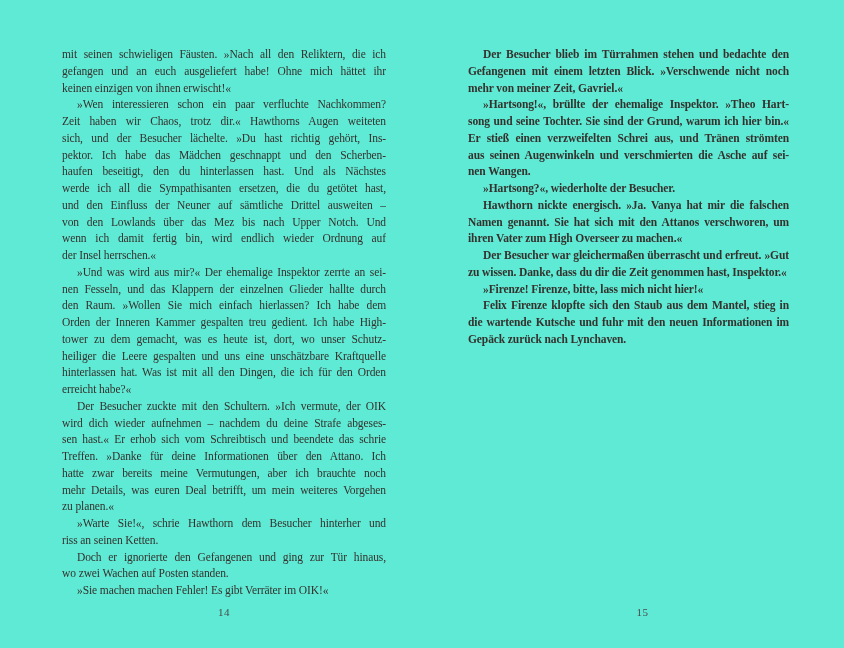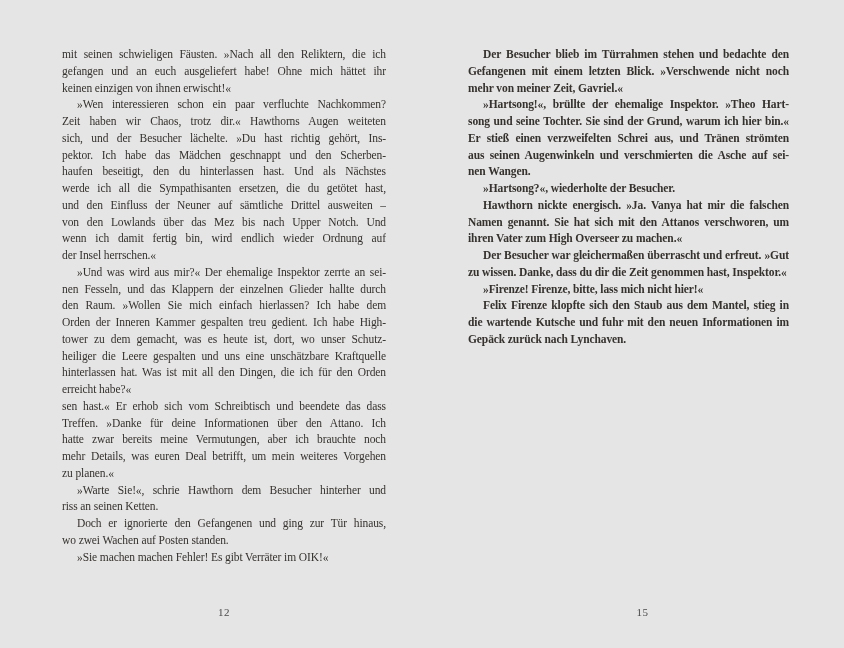--- a/index.html
+++ b/index.html
@@ -4,21 +4,21 @@
 <style>
   html, body {
     margin: 0;
     padding: 0;
     background: #fefefe;
   }
   #spread {
     position: relative;
     width: 844px;
     height: 648px;
-    background: #e5e5e5;
+    background: #5eead4;
     overflow: hidden;
     font-family: "Liberation Serif", serif;
   }
   .text-col {
     position: absolute;
     top: 46px;
   }
   #col-left  { left: 62px;  width: 324px; }
   #col-right { left: 468px; width: 321px; font-weight: bold; }
   .line {
@@ -72,21 +72,23 @@
       <div class="line"><span>wenn ich damit fertig bin, wird endlich wieder Ordnung auf</span></div>
       <div class="line last"><span>der Insel herrschen.«</span></div>
       <div class="line indent"><span>»Und was wird aus mir?« Der ehemalige Inspektor zerrte an sei-</span></div>
       <div class="line"><span>nen Fesseln, und das Klappern der einzelnen Glieder hallte durch</span></div>
       <div class="line"><span>den Raum. »Wollen Sie mich einfach hierlassen? Ich habe dem</span></div>
       <div class="line"><span>Orden der Inneren Kammer gespalten treu gedient. Ich habe High-</span></div>
       <div class="line"><span>tower zu dem gemacht, was es heute ist, dort, wo unser Schutz-</span></div>
       <div class="line"><span>heiliger die Leere gespalten und uns eine unschätzbare Kraftquelle</span></div>
       <div class="line"><span>hinterlassen hat. Was ist mit all den Dingen, die ich für den Orden</span></div>
       <div class="line last"><span>erreicht habe?«</span></div>
-      <div class="line"><span>sen hast.« Er erhob sich vom Schreibtisch und beendete das dass</span></div>
+      <div class="line indent"><span>Der Besucher zuckte mit den Schultern. »Ich vermute, der OIK</span></div>
+      <div class="line"><span>wird dich wieder aufnehmen – nachdem du deine Strafe abgeses-</span></div>
+      <div class="line"><span>sen hast.« Er erhob sich vom Schreibtisch und beendete das schrie</span></div>
       <div class="line"><span>Treffen. »Danke für deine Informationen über den Attano. Ich</span></div>
       <div class="line"><span>hatte zwar bereits meine Vermutungen, aber ich brauchte noch</span></div>
       <div class="line"><span>mehr Details, was euren Deal betrifft, um mein weiteres Vorgehen</span></div>
       <div class="line last"><span>zu planen.«</span></div>
       <div class="line indent"><span>»Warte Sie!«, schrie Hawthorn dem Besucher hinterher und</span></div>
       <div class="line last"><span>riss an seinen Ketten.</span></div>
       <div class="line indent"><span>Doch er ignorierte den Gefangenen und ging zur Tür hinaus,</span></div>
       <div class="line last"><span>wo zwei Wachen auf Posten standen.</span></div>
       <div class="line last indent"><span>»Sie machen machen Fehler! Es gibt Verräter im OIK!«</span></div>
     </div>
@@ -103,15 +105,15 @@
       <div class="line indent"><span>Hawthorn nickte energisch. »Ja. Vanya hat mir die falschen</span></div>
       <div class="line"><span>Namen genannt. Sie hat sich mit den Attanos verschworen, um</span></div>
       <div class="line last"><span>ihren Vater zum High Overseer zu machen.«</span></div>
       <div class="line indent"><span>Der Besucher war gleichermaßen überrascht und erfreut. »Gut</span></div>
       <div class="line last"><span>zu wissen. Danke, dass du dir die Zeit genommen hast, Inspektor.«</span></div>
       <div class="line last indent"><span>»Firenze! Firenze, bitte, lass mich nicht hier!«</span></div>
       <div class="line indent"><span>Felix Firenze klopfte sich den Staub aus dem Mantel, stieg in</span></div>
       <div class="line"><span>die wartende Kutsche und fuhr mit den neuen Informationen im</span></div>
       <div class="line last"><span>Gepäck zurück nach Lynchaven.</span></div>
     </div>
-  <div id="pagenum-left" class="page-number">12</div>
+  <div id="pagenum-left" class="page-number">14</div>
   <div id="pagenum-right" class="page-number">15</div>
 </div>
 
 </body></html>

